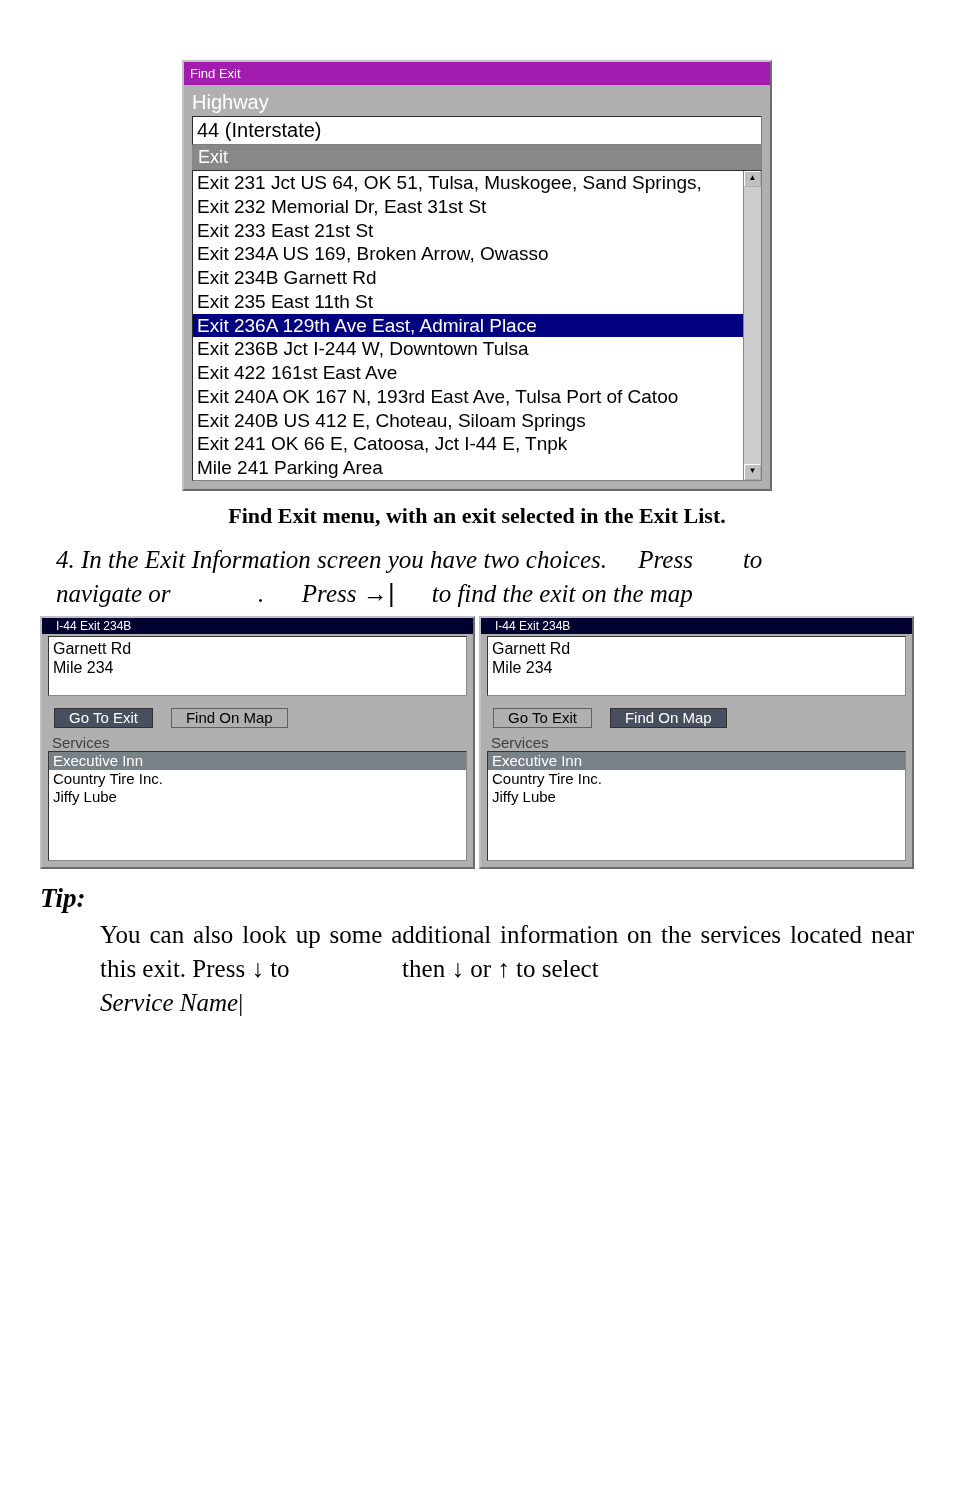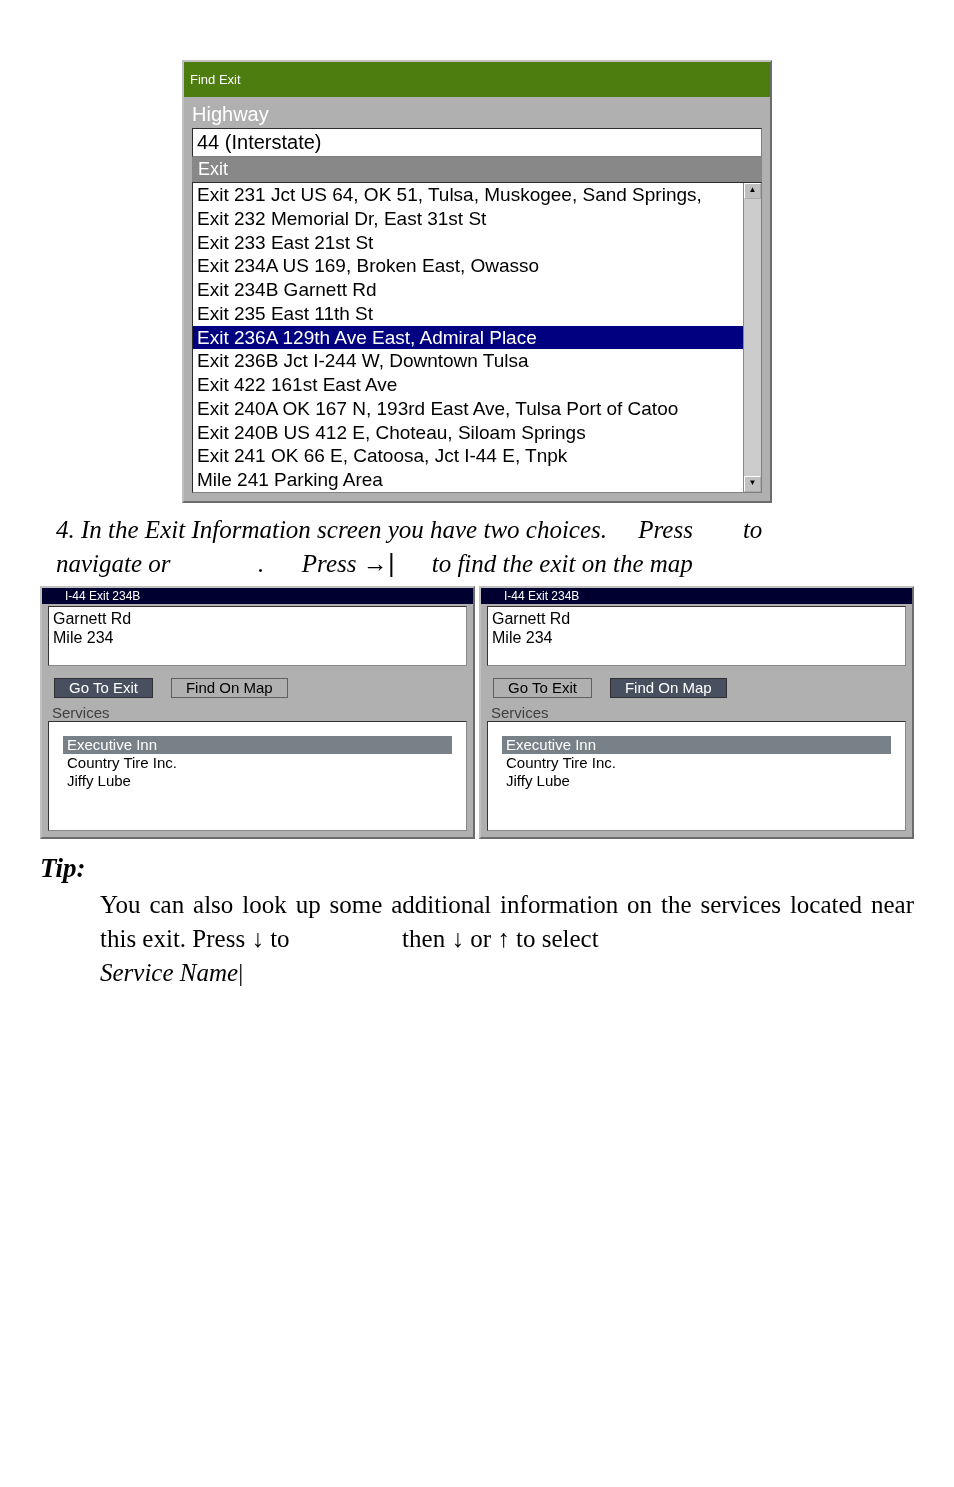--- a/index.html
+++ b/index.html
@@ -15,24 +15,24 @@
   }
   
   .find-exit-dialog {
     width: 590px;
     margin: 20px auto 10px auto;
     border: 2px outset #c0c0c0;
     background: #b0b0b0;
     font-family: Arial, Helvetica, sans-serif;
   }
   .title-bar-dark {
-    background: #4d7c0f;
+    background: #a21caf;
     color: #fff;
     font-size: 13px;
-    padding: 10px 6px;
+    padding: 4px 6px;
     font-family: Arial, Helvetica, sans-serif;
   }
   .find-exit-body {
     padding: 4px 8px 8px 8px;
     background: #b0b0b0;
   }
   .field-label {
     color: #fff;
     font-size: 20px;
     padding: 2px 0;
@@ -122,21 +122,21 @@
     background: #b0b0b0;
     font-family: Arial, Helvetica, sans-serif;
   }
   .info-body {
     padding: 2px 6px 6px 6px;
   }
   .small-title {
     background: #000030;
     color: #fff;
     font-size: 12px;
-    padding: 1px 23px;
+    padding: 1px 14px;
   }
   .white-panel {
     background: #fff;
     border: 1px inset #888;
     padding: 2px 4px;
     font-size: 16px;
     height: 60px;
     line-height: 1.2;
   }
   .button-row {
@@ -162,21 +162,21 @@
   }
   .services-hdr {
     color: #404040;
     font-size: 15px;
     margin-top: 6px;
     padding-left: 4px;
   }
   .service-list {
     background: #fff;
     border: 1px inset #888;
-    padding: 14px;
+    padding: 0;
     font-size: 15px;
     height: 110px;
     line-height: 1.2;
   }
   .service-item { padding: 0 4px; }
   .service-item.sel { background: #788088; color: #fff; }
 
   .tip-head {
     font-family: Georgia, 'Times New Roman', serif;
     font-style: italic;
@@ -202,39 +202,40 @@
     <div class="title-bar-dark">Find Exit</div>
     <div class="find-exit-body">
       <div class="field-label">Highway</div>
       <div class="text-input">44 (Interstate)</div>
       <div class="section-header">Exit</div>
       <div class="exit-listbox">
         <div class="exit-list" id="exit-list">
             <div class="exit-item">Exit 231 Jct US 64, OK 51, Tulsa, Muskogee, Sand Springs,</div>
             <div class="exit-item">Exit 232 Memorial Dr, East 31st St</div>
             <div class="exit-item">Exit 233 East 21st St</div>
-            <div class="exit-item">Exit 234A US 169, Broken East, Owasso</div>
+            <div class="exit-item">Exit 234A US 169, Broken Arrow, Owasso</div>
             <div class="exit-item">Exit 234B Garnett Rd</div>
             <div class="exit-item">Exit 235 East 11th St</div>
             <div class="exit-item selected">Exit 236A 129th Ave East, Admiral Place</div>
             <div class="exit-item">Exit 236B Jct I-244 W, Downtown Tulsa</div>
             <div class="exit-item">Exit 422 161st East Ave</div>
             <div class="exit-item">Exit 240A OK 167 N, 193rd East Ave, Tulsa Port of Catoo</div>
             <div class="exit-item">Exit 240B US 412 E, Choteau, Siloam Springs</div>
             <div class="exit-item">Exit 241 OK 66 E, Catoosa, Jct I-44 E, Tnpk</div>
             <div class="exit-item">Mile 241 Parking Area</div>
           </div>
         <div class="scrollbar-v">
           <div class="scroll-btn">▲</div>
           <div class="scroll-btn">▼</div>
         </div>
       </div>
     </div>
   </div>
 
+  <div class="caption">Find Exit menu, with an exit selected in the Exit List.</div>
 
   <div class="body-text">
     <span>4. In the Exit Information screen you have two choices.</span>&nbsp;&nbsp;&nbsp;&nbsp;
     <span>Press</span>&nbsp;&nbsp;&nbsp;&nbsp;&nbsp;&nbsp;&nbsp;
     <span>to</span><br>
     <span>navigate or</span>&nbsp;&nbsp;&nbsp;&nbsp;&nbsp;&nbsp;&nbsp;&nbsp;&nbsp;&nbsp;&nbsp;&nbsp;&nbsp;
     <span>.</span>&nbsp;&nbsp;&nbsp;&nbsp;&nbsp;
     <span>Press</span>
     <span class="arrow-sym">→|</span>&nbsp;&nbsp;&nbsp;&nbsp;&nbsp;
     <span>to find the exit on the map</span>

